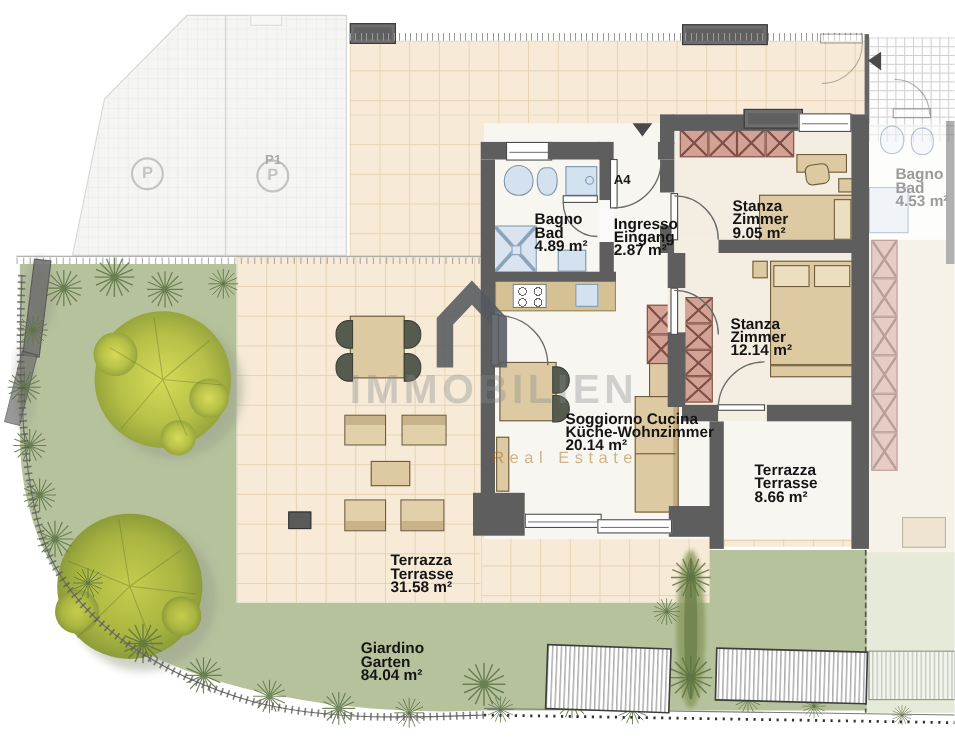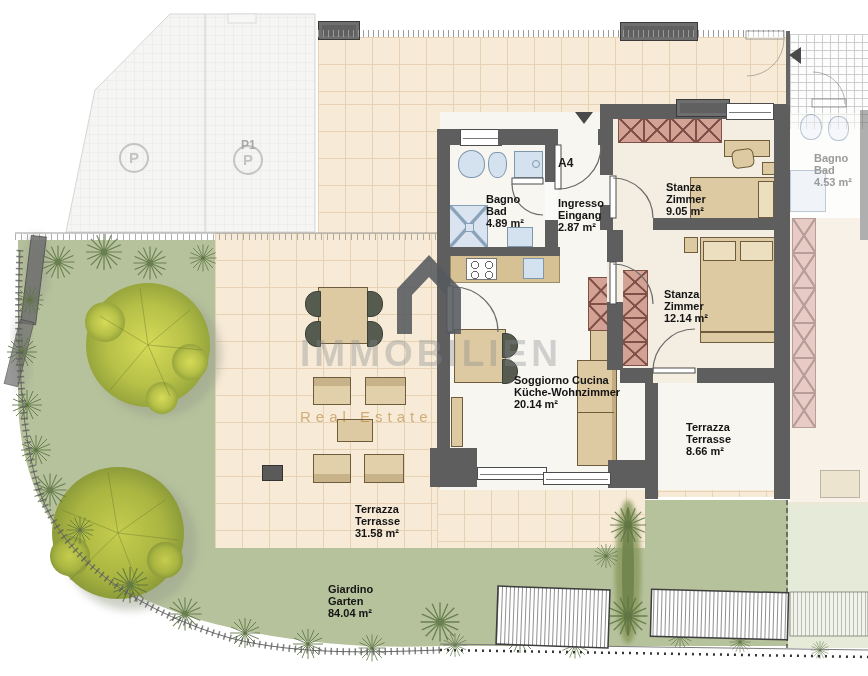--- a/index.html
+++ b/index.html
@@ -22,29 +22,29 @@
   .xc{background-color:#d4a295;border:1px solid #7e5048;box-sizing:border-box;
       background-image:linear-gradient(to top right,transparent 46%,#7e5048 48%,#7e5048 52%,transparent 54%),
                        linear-gradient(to bottom right,transparent 46%,#7e5048 48%,#7e5048 52%,transparent 54%);}
   .xb{background-color:#d9e4f0;border:1px solid #86a0b8;box-sizing:border-box;
       background-image:linear-gradient(to top right,transparent 46%,#8aa3ba 48%,#8aa3ba 52%,transparent 54%),
                        linear-gradient(to bottom right,transparent 46%,#8aa3ba 48%,#8aa3ba 52%,transparent 54%);}
   .fx{background:#d4e1ef;border:1px solid #7f97ad;box-sizing:border-box;}
   .lounger-t{background:linear-gradient(180deg,#c7b289 0 8px,#e1d0aa 8px);border:1px solid #6e5c3c;box-sizing:border-box;}
   .lounger-b{background:linear-gradient(0deg,#c7b289 0 8px,#e1d0aa 8px);border:1px solid #6e5c3c;box-sizing:border-box;}
   
-  .rlabel{font-size:11px;font-weight:bold;color:#141414;line-height:12px;white-space:nowrap;z-index:60;}
+  .rlabel{font-size:14px;font-weight:bold;color:#141414;line-height:12px;white-space:nowrap;z-index:60;}
   .rlabel span{display:block;}
   .rlabel.nb{color:#9b9b9b;}
   .biglab{font-weight:bold;color:#1a1a1a;z-index:60;}
   .graylab{color:#a9a9a9;z-index:60;}
   .picon{width:26px;height:26px;border:2px solid #c4c4c4;border-radius:50%;color:#c4c4c4;
          font-size:15px;font-weight:bold;text-align:center;line-height:26px;z-index:5;}
   
-  .wmtext{left:300px;width:280px;text-align:left;color:#84888c;z-index:50;font-weight:bold;}
+  .wmtext{left:300px;width:280px;text-align:right;color:#84888c;z-index:50;font-weight:bold;}
   
   .z0{z-index:0}.z1{z-index:10}.z2{z-index:20}.z3{z-index:30}.z4{z-index:40}.z5{z-index:50}
   .nbzone{opacity:.55;}
 </style>
 </head>
 <body>
 
 <div id="plan">
 
   <div class="abs tile z0" style="left:318px;top:37px;width:470px;height:67px;"></div>

